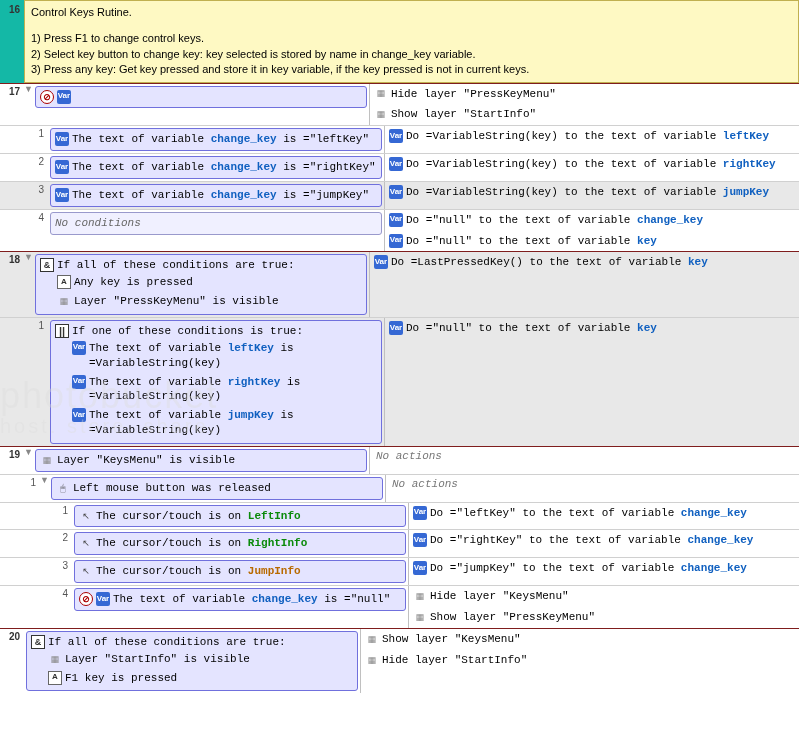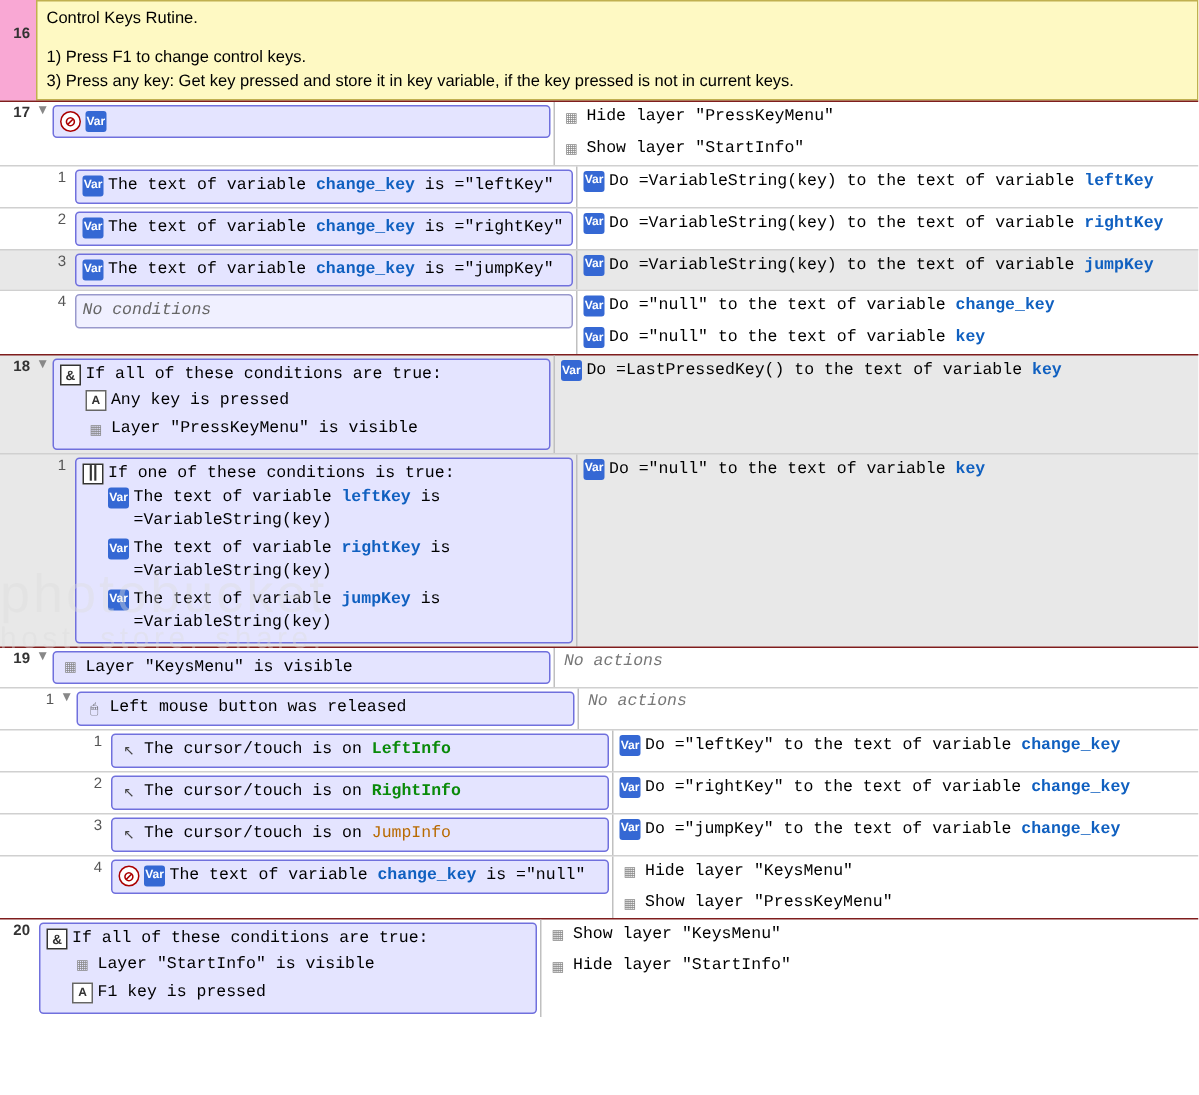--- a/index.html
+++ b/index.html
@@ -6,56 +6,57 @@
 body{font-family:Verdana,Arial,sans-serif;font-size:11px;background:#fff;width:799px;position:relative}
 .main{display:flex;flex-direction:column}
 .evrow{display:flex;border-top:1px solid #7f1d1d}
 .num{width:24px;text-align:right;padding:2px 4px 2px 0;font-size:10px;color:#333;flex-shrink:0}
 .num.top{font-weight:bold}
 .lr{display:flex;flex:1}
 .left{flex:0 0 337px;border-right:1px solid #c0c0c0}
 .right{flex:1}
 .hdr{background:#fef9c3;border:1px solid #c0b050;padding:4px 6px;line-height:1.4}
 .hdrrow{display:flex}
-.hdrrow .num{background:#f9a8d4;padding-top:17px}
+.hdrrow .num{background:#14b8a6;padding-top:4px}
 .cond{border:1px solid #9999cc;border-radius:3px;margin:2px;padding:3px 4px;background:#f0f0ff;display:flex;align-items:flex-start;gap:3px;line-height:1.35}
 .cond.sel{background:#e4e4ff;border:1px solid #7070dd}
 .act{padding:3px 4px;display:flex;align-items:flex-start;gap:3px;line-height:1.35}
 .shade{background:#e8e8e8}
 .icon{display:inline-flex;width:14px;height:14px;align-items:center;justify-content:center;font-size:9px;flex-shrink:0}
 .i-var{background:#3568d4;color:#fff;border-radius:2px;font-weight:bold;font-size:8px}
 .i-layer{color:#888}
 .i-neg{background:#fff;border:1px solid #a00;color:#a00;border-radius:7px;font-weight:bold}
 .i-and{background:#fff;border:1px solid #333;color:#333;font-weight:bold}
 .i-or{background:#fff;border:1px solid #333;color:#333;font-weight:bold;font-size:11px}
 .i-key{background:#fff;border:1px solid #666;color:#333;font-weight:bold;font-size:8px}
 .i-cur{color:#444}
 .i-arrow{color:#888;font-size:9px}
 .txt{font-family:"Courier New",monospace;font-size:11px;flex:1;word-break:break-word}
 .kw{color:#1060c0;font-weight:bold}
 .kw-g{color:#0a8a0a;font-weight:bold}
-.kw-o{color:#b86a00;font-weight:normal}
+.kw-o{color:#b86a00;font-weight:bold}
 .it{font-style:italic;color:#666}
 .noact{font-style:italic;color:#777;padding:3px 6px;font-family:"Courier New",monospace}
 .subrow{display:flex;border-top:1px solid #d0d0d0}
 .subnum{width:24px;text-align:right;padding:2px 4px 2px 0;font-size:10px;color:#555;flex-shrink:0}
 .watermark{position:absolute;top:375px;left:0;right:0;font-size:36px;font-family:Arial;color:#ddd;opacity:0.4;pointer-events:none;letter-spacing:2px}
 .watermark2{position:absolute;top:415px;left:0;right:0;font-size:20px;font-family:Arial;color:#ddd;opacity:0.4;pointer-events:none;letter-spacing:3px}
 </style>
 </head>
 <body>
 
 <div class="main">
 
 <div class="hdrrow">
   <div class="num top">16</div>
   <div class="hdr" style="flex:1">
     <div>Control Keys Rutine.</div>
     <div style="height:11px"></div>
     <div>1) Press F1 to change control keys.</div>
+    <div>2) Select key button to change key: key selected is stored by name in change_key variable.</div>
     <div>3) Press any key: Get key pressed and store it in key variable, if the key pressed is not in current keys.</div>
   </div>
 </div>
 
 <div class="evrow">
   <div class="num top">17</div>
   <span class="i-arrow">▼</span>
   <div class="lr">
     <div class="left">
       <div class="cond sel">

